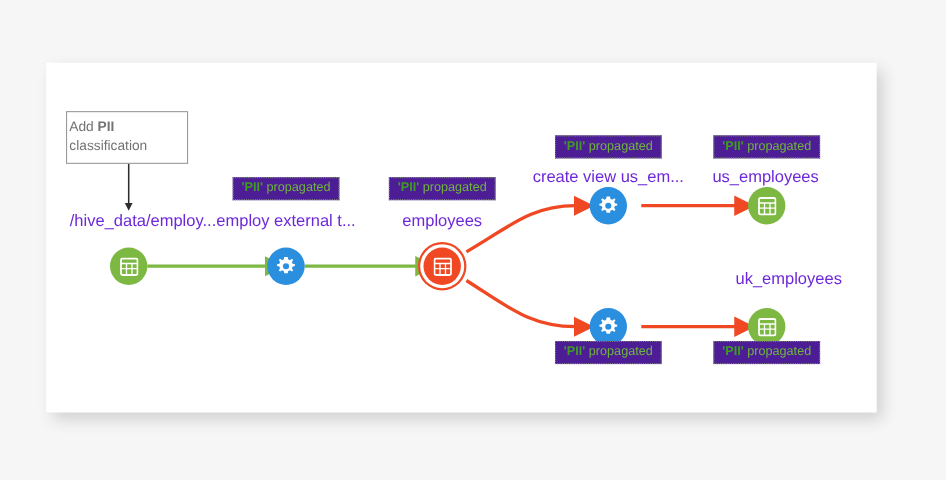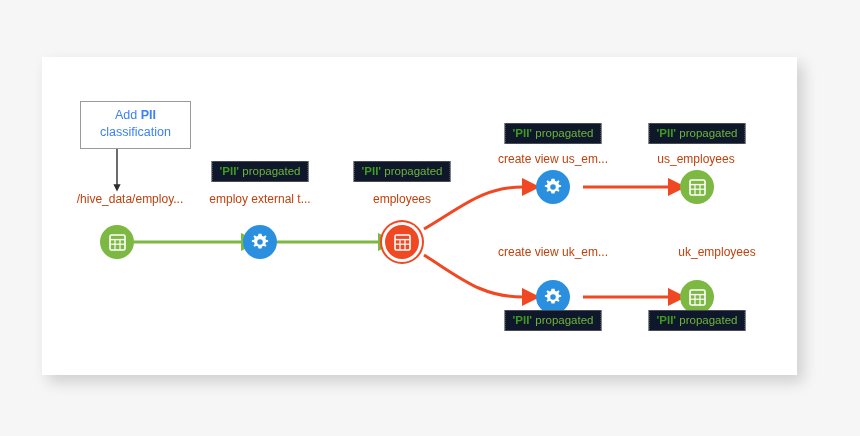--- a/index.html
+++ b/index.html
@@ -30,28 +30,27 @@
   #edge-layer {
     position: absolute;
     left: 0; top: 0;
     width: 755px;
     height: 318px;
     pointer-events: none;
   }
   
   #annotation-box {
     position: absolute;
-    left: 38px;
+    left: 18px;
     top: 44px;
     width: 105px;
     padding: 5px 2px 6px 2px;
     border: 1px solid #9a9a9a;
     background: #ffffff;
-    text-align: center;
-    color: #3b82f6;
+    color: #737373;
     font-size: 12.5px;
     line-height: 1.38;
   }
   #annotation-box .bold { font-weight: bold; }
   
   .node {
     position: absolute;
     width: 34px;
     height: 34px;
     border-radius: 50%;
@@ -63,31 +62,31 @@
   .node.green  { background: #7cb842; }
   .node.blue   { background: #2b8fe0; }
   .node.orange { background: #ef4823; }
   .node.selected {
     box-shadow: 0 0 0 3px #ffffff, 0 0 0 5px #ef4823;
   }
   .node svg { display: block; }
   
   .node-label {
     position: absolute;
-    color: #c2410c;
-    font-size: 12px;
+    color: #6d28d9;
+    font-size: 15px;
     white-space: nowrap;
     text-align: left;
     transform: translateX(-50%);
   }
   
   .pii-badge {
     position: absolute;
     border: 1px dotted #7f7f7f;
-    background: #0f172a;
+    background: #4c1d95;
     padding: 2px 7px 3px 7px;
     font-size: 11.5px;
     color: #6fb53d;
     white-space: nowrap;
     transform: translateX(-50%);
     line-height: 1.25;
   }
   .pii-badge .pii-term {
     font-weight: bold;
     color: #3f9c20;
@@ -193,21 +192,20 @@
     <div class="node green" style="left:638px; top:113px;">
       <svg width="17" height="17" viewBox="0 0 17 17">
         <rect x="1" y="1" width="15" height="15" rx="1.5" fill="none" stroke="#ffffff" stroke-width="1.6"></rect>
         <line x1="1" y1="5.6" x2="16" y2="5.6" stroke="#ffffff" stroke-width="1.4"></line>
         <line x1="1" y1="10.2" x2="16" y2="10.2" stroke="#ffffff" stroke-width="1.2"></line>
         <line x1="6" y1="5.6" x2="6" y2="16" stroke="#ffffff" stroke-width="1.2"></line>
         <line x1="11" y1="5.6" x2="11" y2="16" stroke="#ffffff" stroke-width="1.2"></line>
       </svg>
     </div>
 
-    <div class="node-label" style="left:511px; top:188px;">create view uk_em...</div>
     <div class="node blue" style="left:494px; top:223px;">
       <svg width="18" height="18" viewBox="0 0 20 20">
         <path fill="#ffffff" d="M10 0.8 l1.7 0 0.55 2.4 a6.9 6.9 0 0 1 1.75 0.73 l2.05-1.35 1.2 1.2 -1.35 2.05 a6.9 6.9 0 0 1 0.73 1.75 l2.4 0.55 0 1.7 -2.4 0.55 a6.9 6.9 0 0 1 -0.73 1.75 l1.35 2.05 -1.2 1.2 -2.05-1.35 a6.9 6.9 0 0 1 -1.75 0.73 l-0.55 2.4 -1.7 0 -1.7 0 -0.55-2.4 a6.9 6.9 0 0 1 -1.75-0.73 l-2.05 1.35 -1.2-1.2 1.35-2.05 a6.9 6.9 0 0 1 -0.73-1.75 l-2.4-0.55 0-1.7 2.4-0.55 a6.9 6.9 0 0 1 0.73-1.75 l-1.35-2.05 1.2-1.2 2.05 1.35 a6.9 6.9 0 0 1 1.75-0.73 l0.55-2.4 z"></path>
         <circle cx="10" cy="10" r="3.1" fill="#2b8fe0"></circle>
       </svg>
     </div>
     <div class="pii-badge" style="left:511px; top:253px;">
       <span class="pii-term">'PII'</span>
       <span>propagated</span>
     </div>

